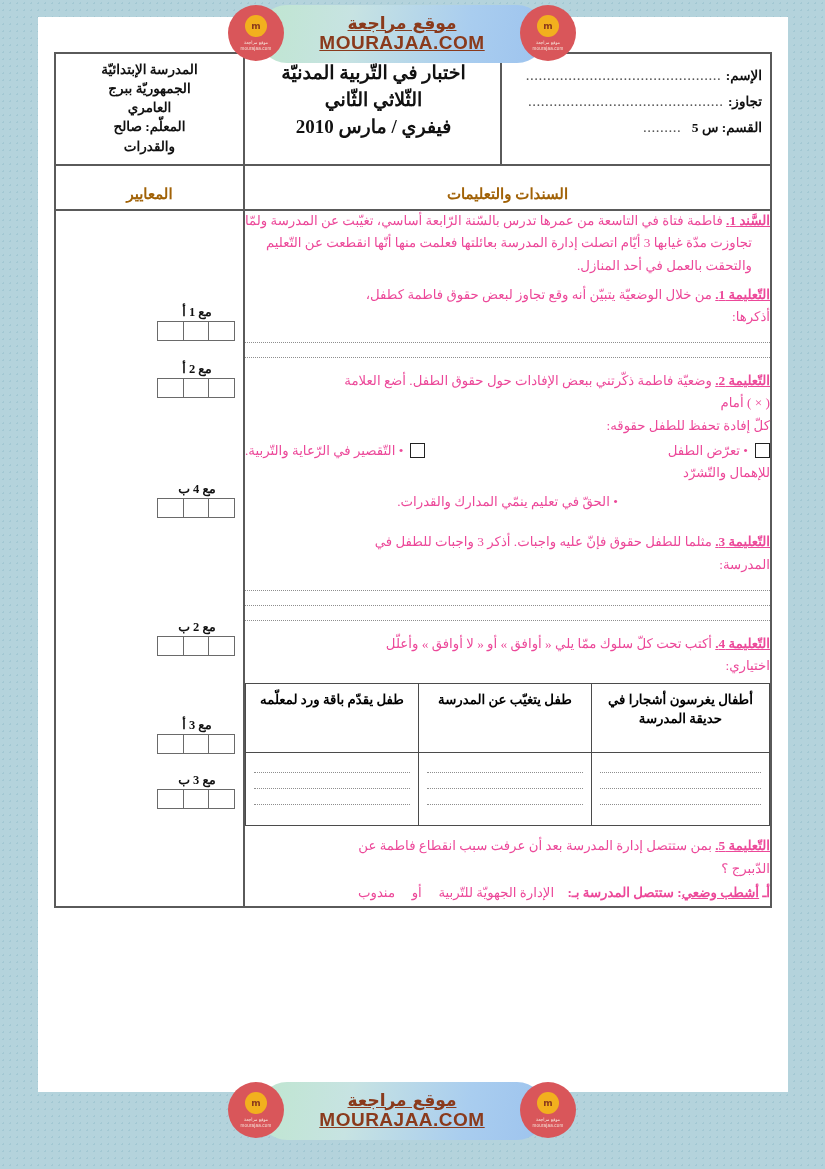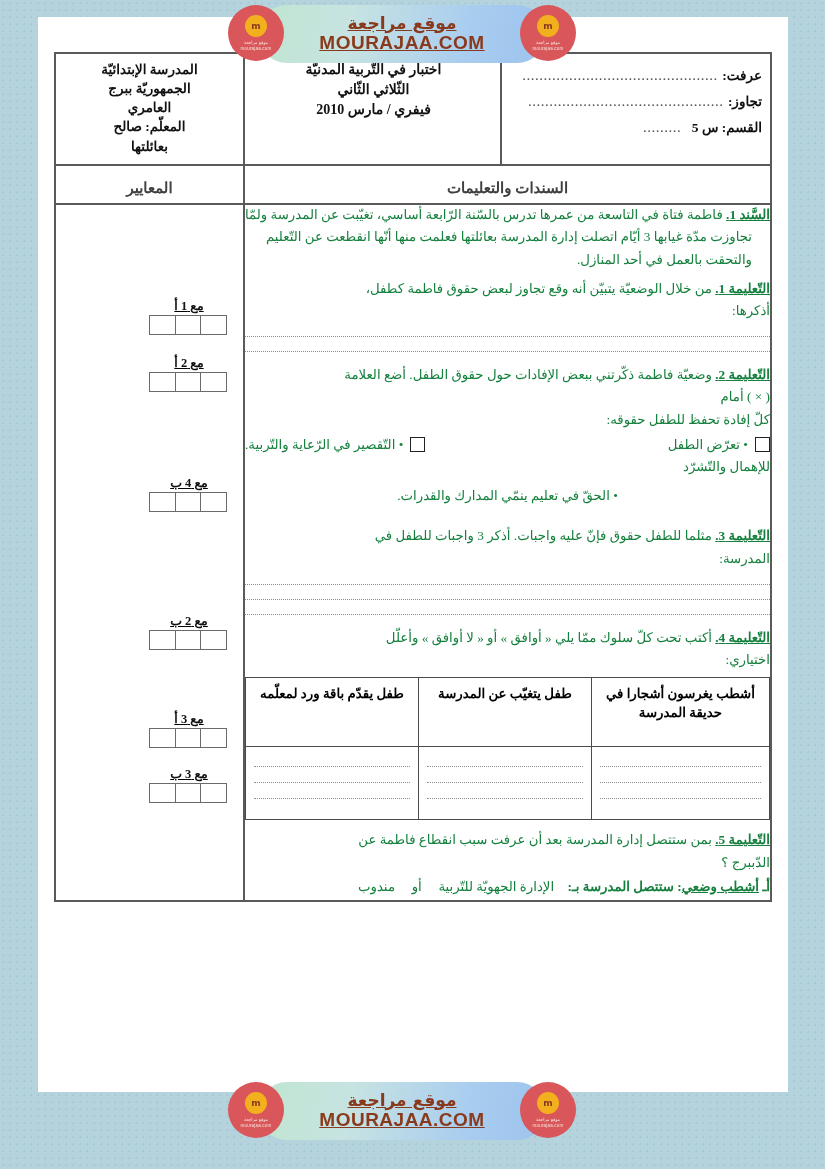--- a/index.html
+++ b/index.html
@@ -137,21 +137,21 @@
 
   
   .hdr-cell {
     padding: 6px 8px 8px;
     text-align: center;
     font-weight: bold;
     color: #111;
     line-height: 1.42;
   }
   .hdr-school { font-size: 13.5px; }
-  .hdr-title  { font-size: 14px; padding-left: 10px; }
+  .hdr-title  { font-size: 19px; padding-left: 10px; }
   .hdr-ident  {
     text-align: right;
     font-size: 13.5px;
     padding-top: 12px;
   }
   .ident-row {
     display: flex;
     align-items: baseline;
     gap: 4px;
     margin-bottom: 7px;
@@ -166,30 +166,30 @@
     letter-spacing: 1.5px;
   }
   .ident-row.cls { justify-content: flex-start; gap: 10px; }
   .ident-row.cls .ident-dots { flex: 0 0 95px; }
 
   
   .colhead {
     text-align: center;
     font-weight: bold;
     font-size: 15px;
-    padding: 13px 0 6px;
-    color: #404040;
+    padding: 19px 0 6px;
+    color: #a16207;
   }
 
   
   .body-cell { padding: 8px 10px 6px; }
   .crit-cell { padding: 0; }
 
   
-  .qblock { font-size: 13.3px; line-height: 1.55; color: #15803d; text-align: justify; }
+  .qblock { font-size: 13.3px; line-height: 1.55; color: #ec4899; text-align: justify; }
   .qlabel {
     font-weight: bold;
     text-decoration: underline;
     white-space: nowrap;
   }
   .q-para { margin: 0 0 2px; }
   .q-indent { text-indent: 18px; }
   .q-center { text-align: center; }
   .q-right  { text-align: right; }
 
@@ -234,23 +234,22 @@
     padding: 6px 6px 8px;
     height: 54px;
   }
   .beh-ans { padding: 4px 8px 6px; }
   .beh-ans .ans-line { margin: 14px 0; }
 
   
   .crit-wrap { position: relative; height: 100%; }
   .crit-item {
     position: absolute;
-    right: 16px;
+    right: 8px;
     width: 76px;
-    text-decoration: underline;
   }
   .crit-label {
     font-size: 12.5px;
     font-weight: bold;
     color: #111;
     text-align: center;
     margin-bottom: 1px;
     white-space: nowrap;
     line-height: 1.1;
   }
@@ -273,21 +272,21 @@
 
 <div class="sheet">
 
   <table class="exam-table">
 
     <tbody>
         <tr>
       <td style="width:268px">
         <div class="hdr-cell hdr-ident">
           <div class="ident-row">
-            <span class="ident-label">عرفت:</span>
+            <span class="ident-label">الإسم:</span>
             <span class="ident-dots">..............................................</span>
           </div>
           <div class="ident-row">
             <span class="ident-label">تجاوز:</span>
             <span class="ident-dots">..............................................</span>
           </div>
           <div class="ident-row cls">
             <span class="ident-label">القسم: س 5</span>
             <span class="ident-dots">.........</span>
           </div>
@@ -301,21 +300,21 @@
           <div>فيفري / مارس 2010</div>
         </div>
       </td>
 
       <td>
         <div class="hdr-cell hdr-school">
           <div>المدرسة الإبتدائيّة</div>
           <div>الجمهوريّة ببرج</div>
           <div>العامري</div>
           <div>المعلّم: صالح</div>
-          <div>بعائلتها</div>
+          <div>والقدرات</div>
         </div>
       </td>
     </tr>
 
     <tr>
       <td colspan="2">
         <div class="colhead">السندات والتعليمات</div>
       </td>
       <td>
         <div class="colhead">المعايير</div>
@@ -382,21 +381,21 @@
             <span class="qlabel">التّعليمة 4.</span>
             <span>أكتب تحت كلّ سلوك ممّا يلي « أوافق » أو « لا أوافق » وأعلّل</span>
           </p>
           <p class="q-para q-right">اختياري:</p>
         </div>
 
         <table class="beh-table">
           <tbody>
                 <tr>
             <td style="width:34%">
-              <div class="beh-head">أشطب يغرسون أشجارا في حديقة المدرسة</div>
+              <div class="beh-head">أطفال يغرسون أشجارا في حديقة المدرسة</div>
             </td>
             <td style="width:33%">
               <div class="beh-head">طفل يتغيّب عن المدرسة</div>
             </td>
             <td style="width:33%">
               <div class="beh-head">طفل يقدّم باقة ورد لمعلّمه</div>
             </td>
           </tr>
           <tr>
             <td>

